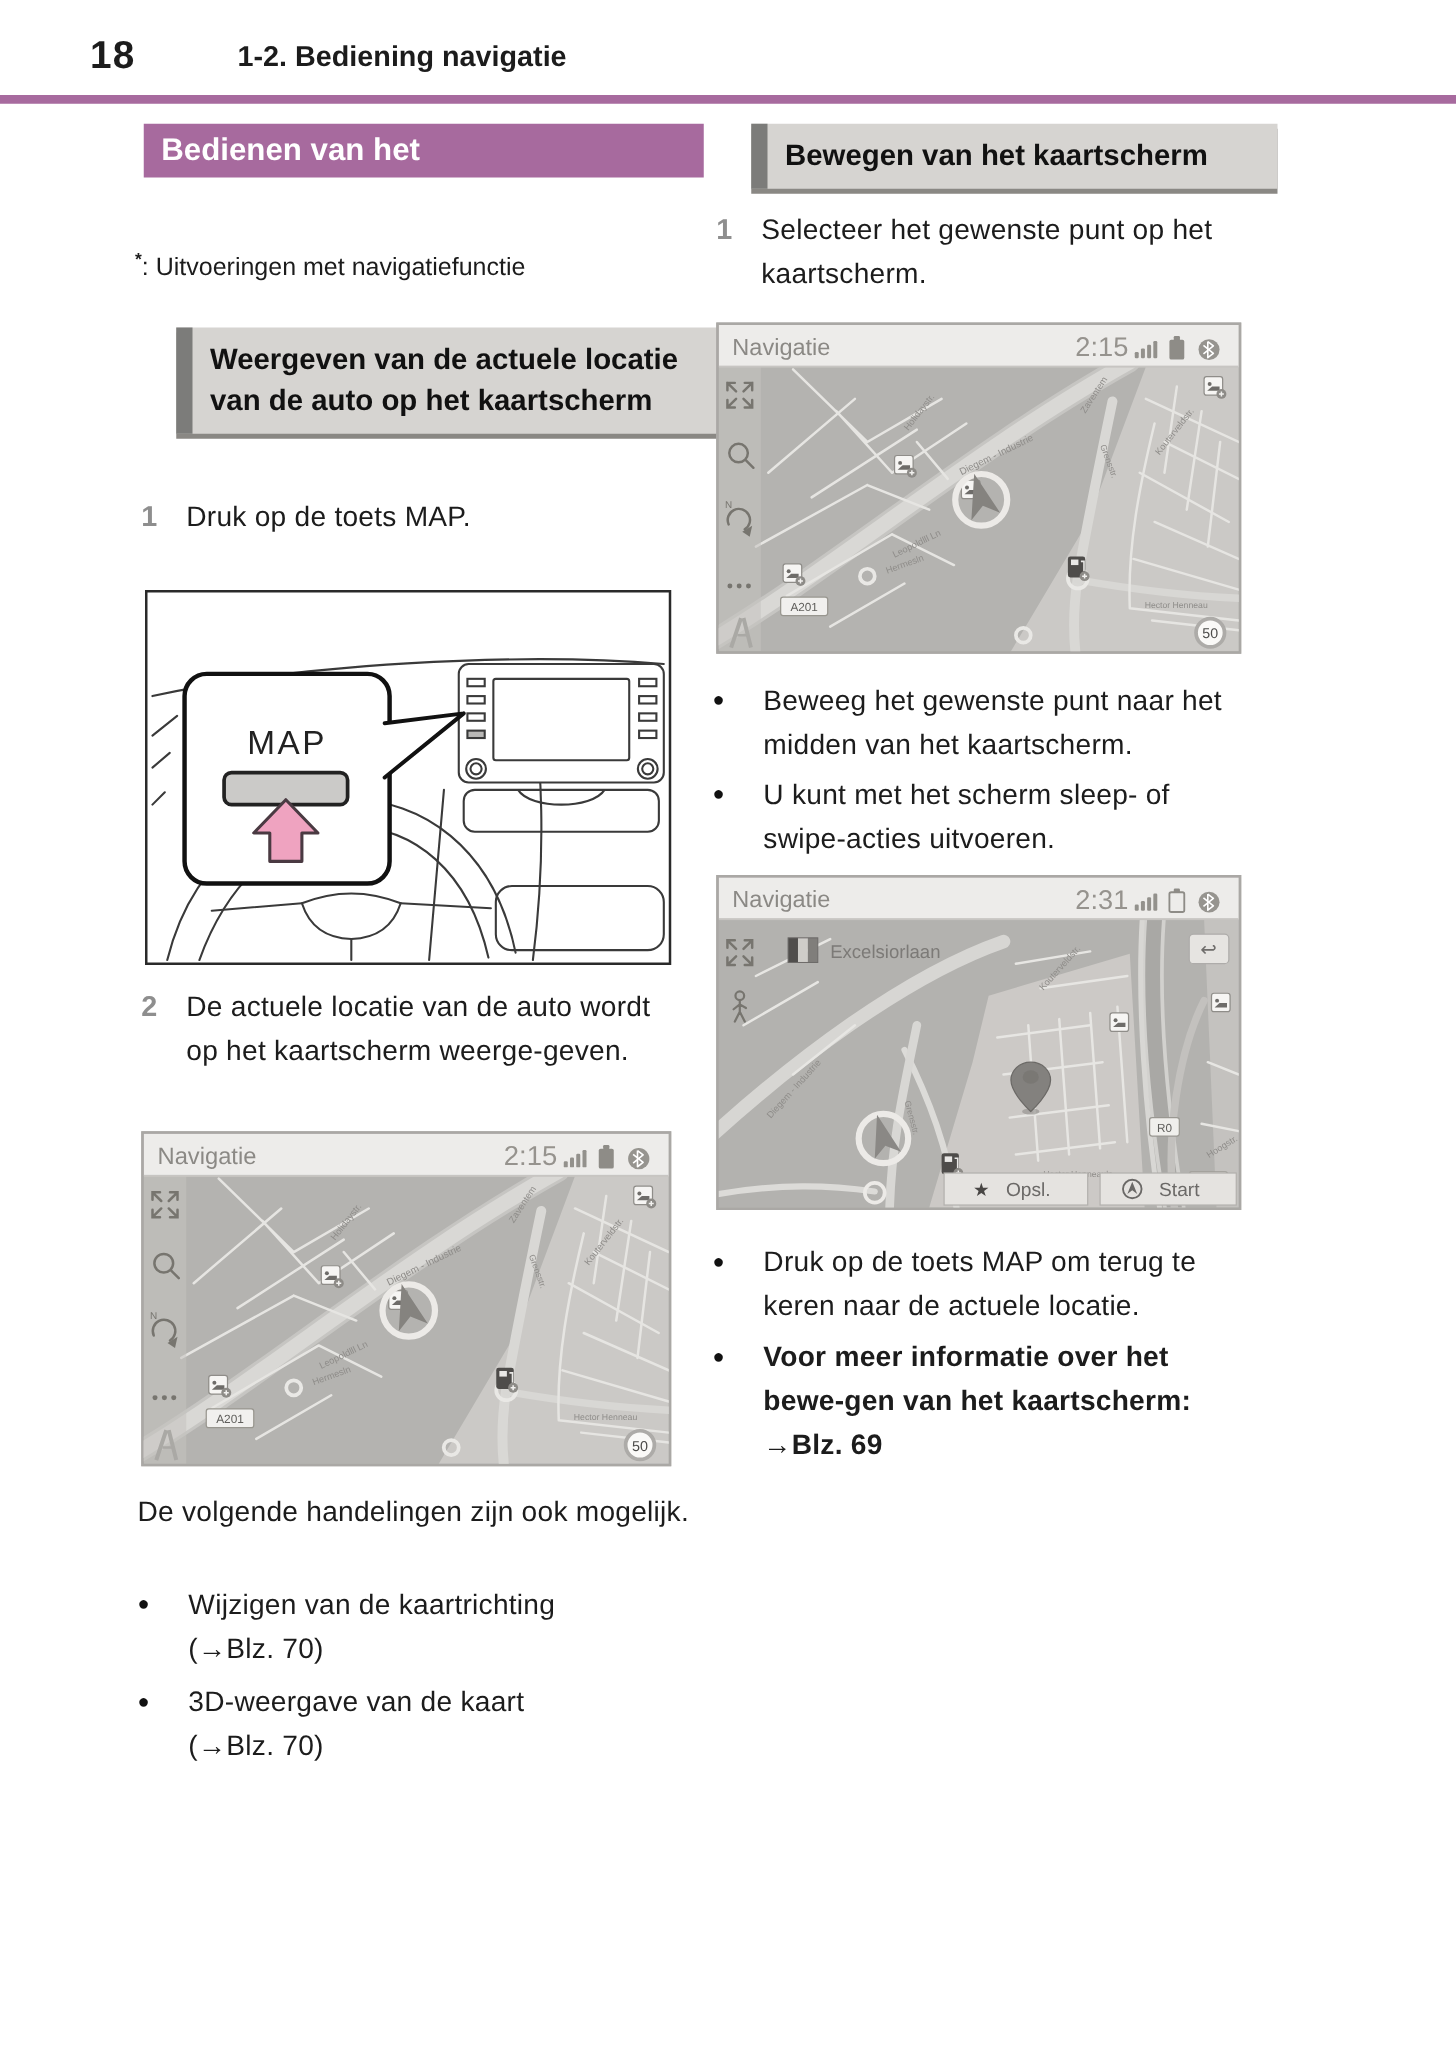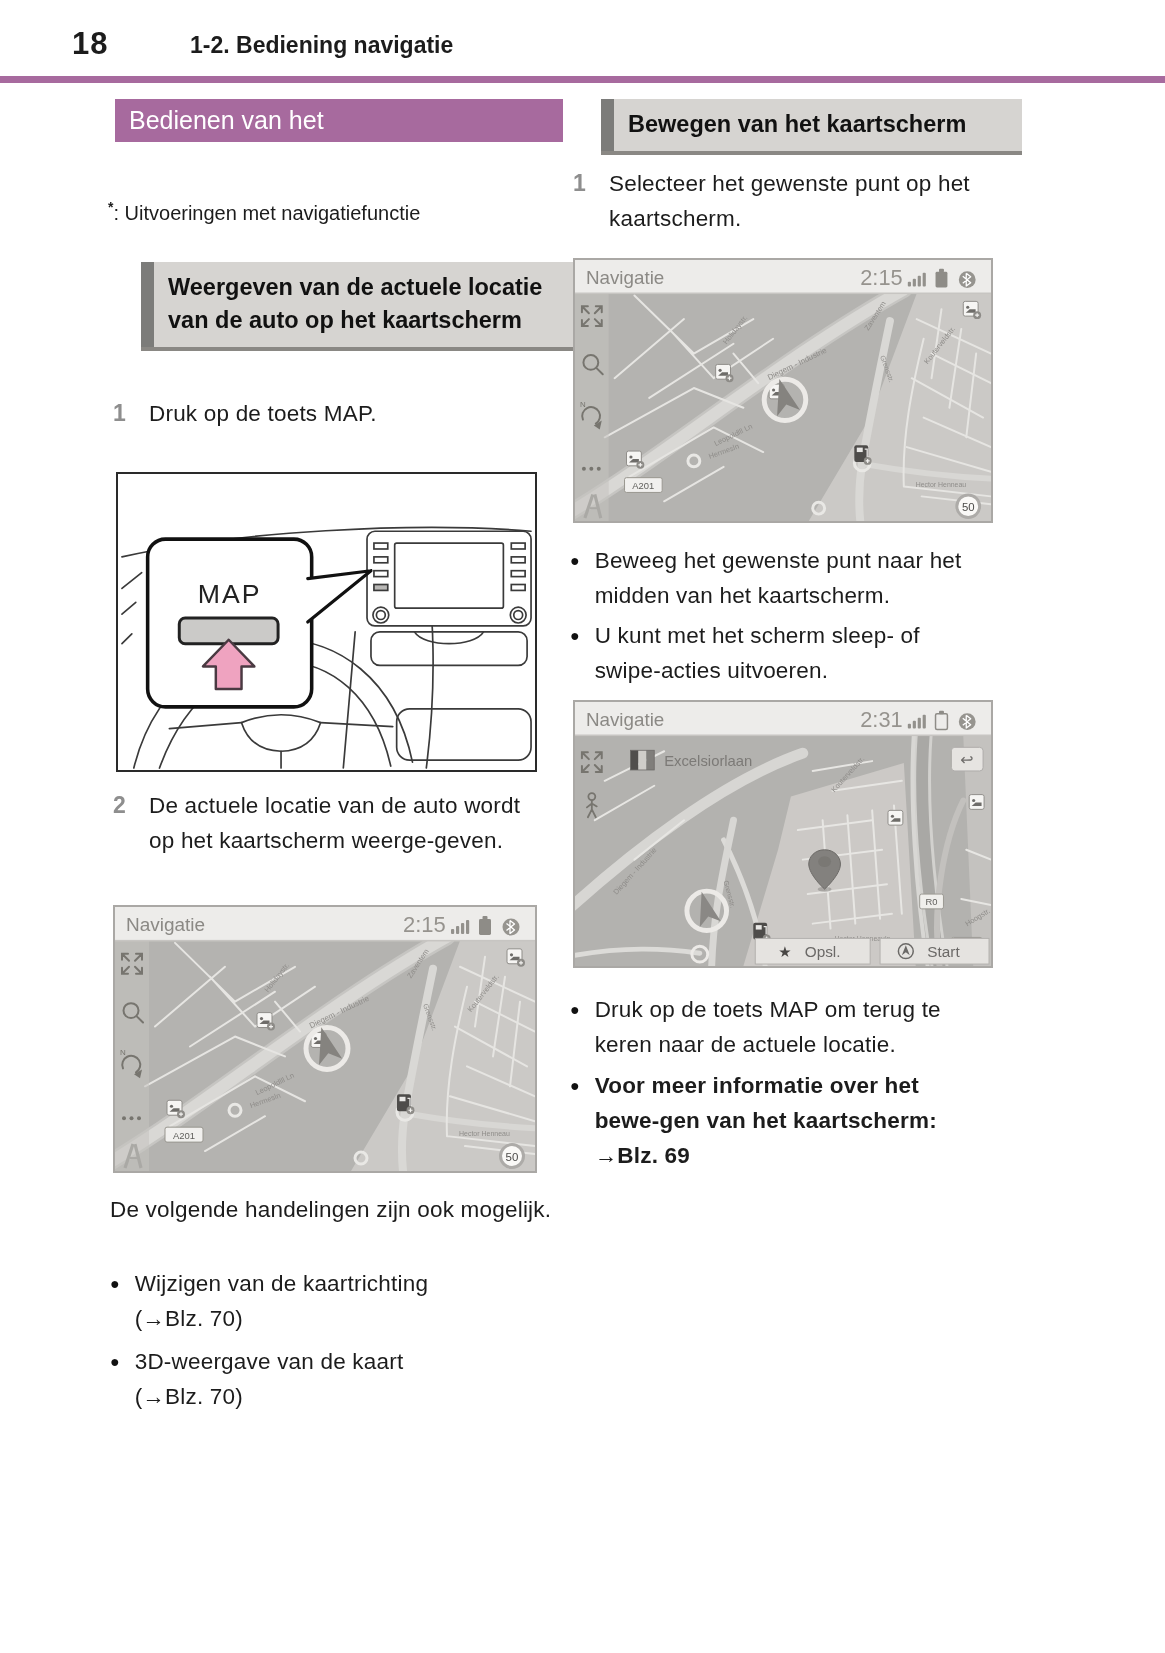--- a/index.html
+++ b/index.html
@@ -8,38 +8,38 @@
     position:relative;width:1165px;height:1505px;background:#ffffff;
     font-family:"Liberation Sans",sans-serif;color:#1c1c1c;overflow:hidden;
   }
   .abs{position:absolute;}
   
   .page-num{font-size:31px;font-weight:bold;letter-spacing:1px;}
   .section-title{font-size:23px;font-weight:bold;}
   .top-rule{height:7px;background:#a76a9e;width:1165px;left:0;}
   
   .purple-box{
-    background:#a76a9e;color:#ffffff;font-weight:normal;font-size:25px;
+    background:#a76a9e;color:#ffffff;font-weight:bold;font-size:25px;
     line-height:32px;padding:5px 14px 6px 14px;box-sizing:border-box;
   }
   .purple-box sup{font-size:15px;}
   .footnote{font-size:20px;}
   .footnote sup{font-size:14px;font-weight:bold;}
   
   .gray-box{
     background:#d6d4d1;border-left:13px solid #7c7c7a;
     box-shadow:0 4px 0 #8a8884;
     font-size:23.5px;font-weight:bold;line-height:33px;color:#111;
     padding:9px 12px 10px 14px;box-sizing:border-box;margin-left:28px;
   }
   
   .step{display:flex;gap:14px;align-items:flex-start;}
   .stepnum{font-size:23px;font-weight:bold;color:#8e8e8e;min-width:22px;line-height:34px;}
   .steptext,.plain-text{font-size:22.5px;line-height:35px;letter-spacing:.2px;color:#1c1c1c;}
-  .bullet{display:flex;gap:15px;align-items:flex-start;}
+  .bullet{display:flex;gap:31px;align-items:flex-start;}
   .bullet .dot::before{content:"●";font-size:16px;line-height:35px;color:#111;}
   .bullet .btxt{font-size:22.5px;line-height:35px;letter-spacing:.2px;}
   
   .figure{box-sizing:border-box;}
   .illustration{border:2px solid #2a2a2a;background:#ffffff;}
   .screenshot{border:2px solid #aaa8a5;background:#b4b3b0;}
   svg{display:block;}
   svg text{font-family:"Liberation Sans",sans-serif;}
 </style>
 </head>

